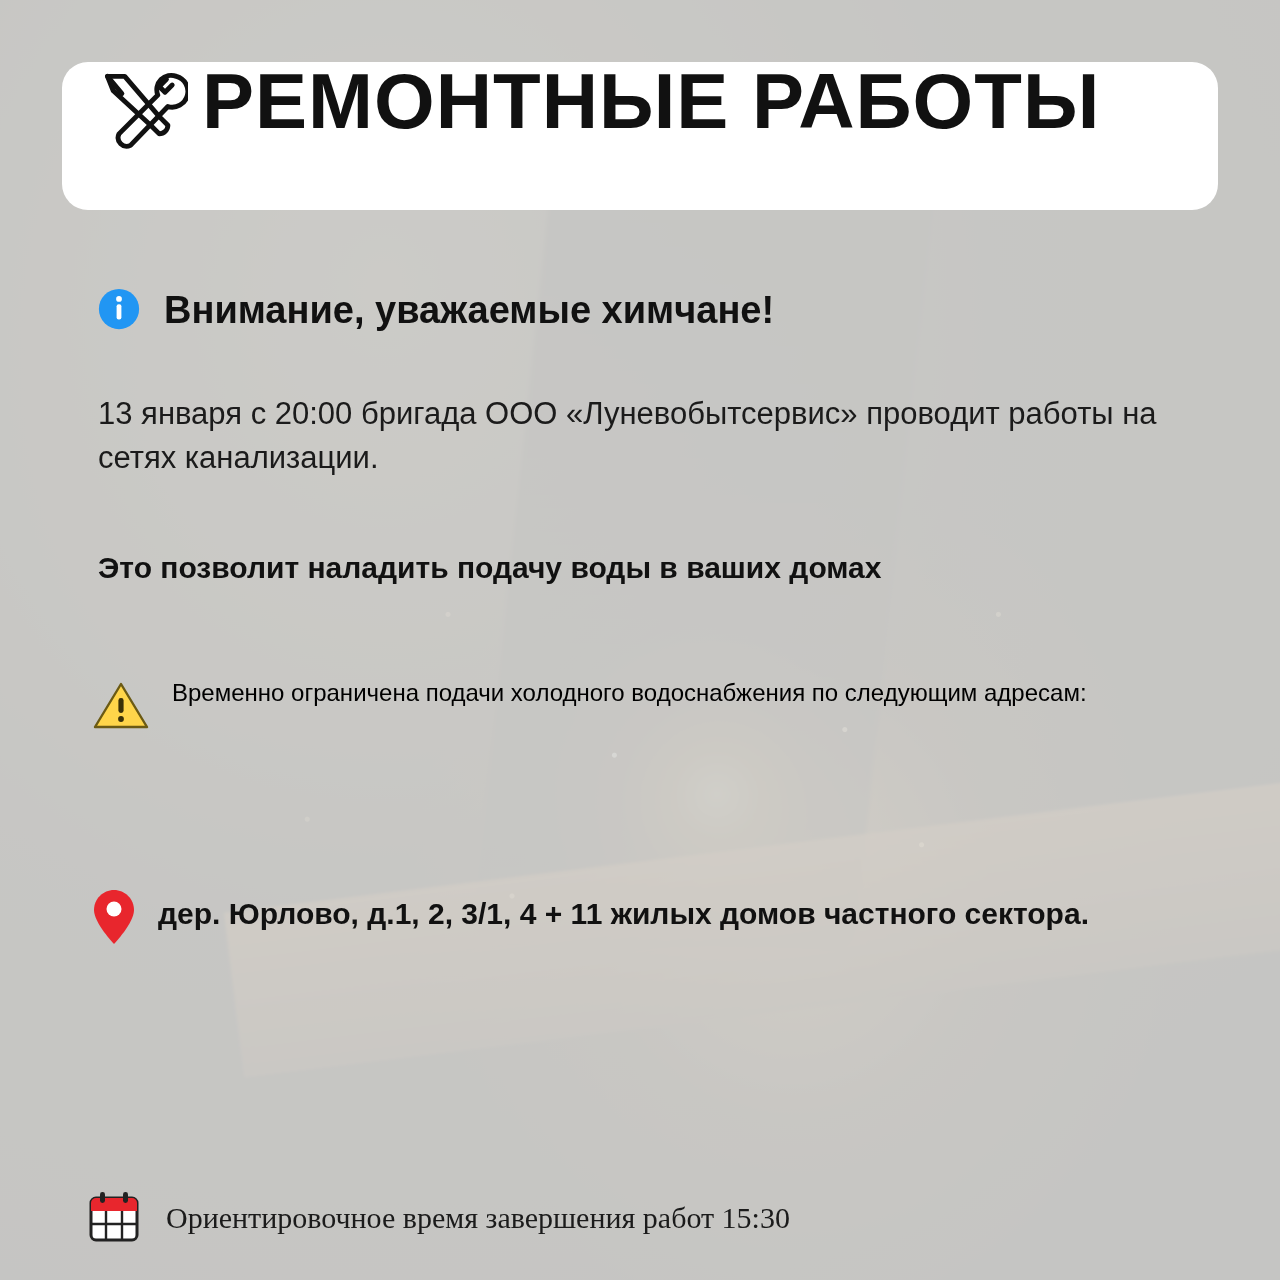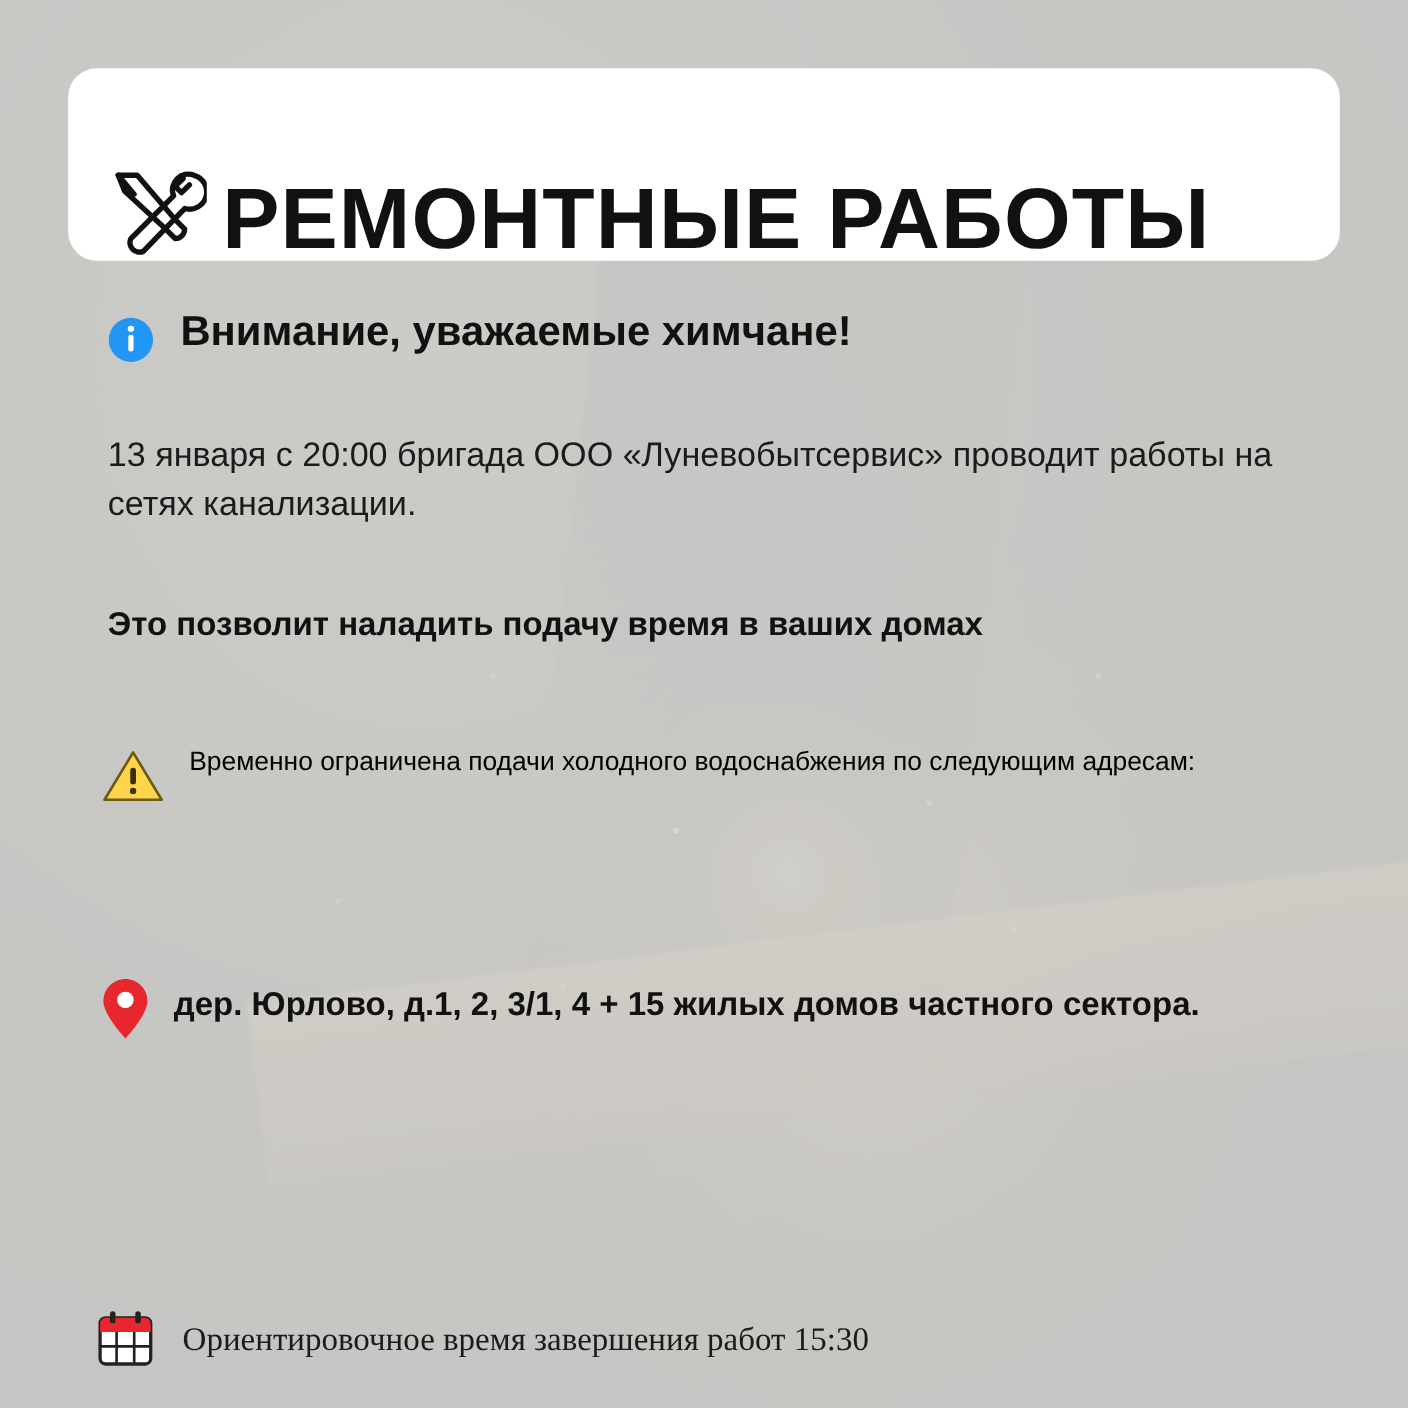--- a/index.html
+++ b/index.html
@@ -80,25 +80,25 @@
     position: absolute;
     inset: 0;
   }
 
   
   .title-bar {
     position: absolute;
     left: 62px;
     top: 62px;
     width: 1156px;
-    height: 175px;
+    height: 148px;
     background: #ffffff;
     border-radius: 26px;
     display: flex;
-    align-items: flex-end;
+    align-items: flex-start;
     padding: 0 34px;
     box-sizing: border-box;
   }
   .title-icon {
     flex: 0 0 auto;
     width: 92px;
     height: 92px;
     margin-right: 14px;
     display: flex;
     align-items: center;
@@ -116,20 +116,21 @@
   
   .row {
     position: absolute;
     display: flex;
     align-items: flex-start;
   }
   .attention {
     left: 96px;
     top: 282px;
     width: 1100px;
+    align-items: flex-end;
   }
   .attention .ic {
     flex: 0 0 auto;
     width: 46px;
     height: 46px;
     margin-right: 22px;
     margin-top: 4px;
   }
   .attention .txt {
     font-size: 38px;
@@ -251,41 +252,41 @@
           <circle cx="24" cy="24" r="21" fill="#2196F3"></circle>
           <rect x="21.5" y="19" width="5" height="16" rx="2.2" fill="#ffffff"></rect>
           <circle cx="24" cy="13.5" r="3" fill="#ffffff"></circle>
         </svg>
       </div>
       <div class="txt">Внимание, уважаемые химчане!</div>
     </div>
 
     <div class="paragraph">13 января с 20:00 бригада   ООО «Луневобытсервис» проводит работы  на сетях канализации.</div>
 
-    <div class="bold-line">Это позволит наладить подачу время в ваших домах</div>
+    <div class="bold-line">Это позволит наладить подачу воды в ваших домах</div>
 
     <div class="row warning">
       <div class="ic">
         <svg viewBox="0 0 58 52" width="58" height="52">
           <path d="M29 4 L55 47 L3 47 Z" fill="#FFD54A" stroke="#6b5a14" stroke-width="2.4" stroke-linejoin="round"></path>
           <rect x="26.4" y="18" width="5.2" height="15" rx="2.4" fill="#3a3008"></rect>
           <circle cx="29" cy="39" r="2.9" fill="#3a3008"></circle>
         </svg>
       </div>
       <div class="txt">Временно ограничена подачи холодного водоснабжения по следующим адресам:</div>
     </div>
 
     <div class="row address">
       <div class="ic">
         <svg viewBox="0 0 44 58" width="44" height="58">
           <path d="M22 2 C11 2 2 11 2 22 C2 35 22 56 22 56 C22 56 42 35 42 22 C42 11 33 2 22 2 Z" fill="#E8262D"></path>
           <circle cx="22" cy="21" r="7.5" fill="#ffffff"></circle>
         </svg>
       </div>
-      <div class="txt">дер. Юрлово, д.1, 2, 3/1, 4 + 15 жилых домов частного сектора.</div>
+      <div class="txt">дер. Юрлово, д.1, 2, 3/1, 4 + 11 жилых домов частного сектора.</div>
     </div>
 
     <div class="row finish">
       <div class="ic">
         <svg viewBox="0 0 52 54" width="52" height="54">
           <rect x="3" y="8" width="46" height="42" rx="5" fill="#ffffff" stroke="#222222" stroke-width="3"></rect>
           <path d="M3 13 A5 5 0 0 1 8 8 L44 8 A5 5 0 0 1 49 13 L49 21 L3 21 Z" fill="#E8262D"></path>
           <rect x="12" y="2" width="5" height="11" rx="2.4" fill="#222222"></rect>
           <rect x="35" y="2" width="5" height="11" rx="2.4" fill="#222222"></rect>
           <path d="M3 34 L49 34 M18 21 L18 50 M34 21 L34 50" stroke="#222222" stroke-width="2.4"></path>

